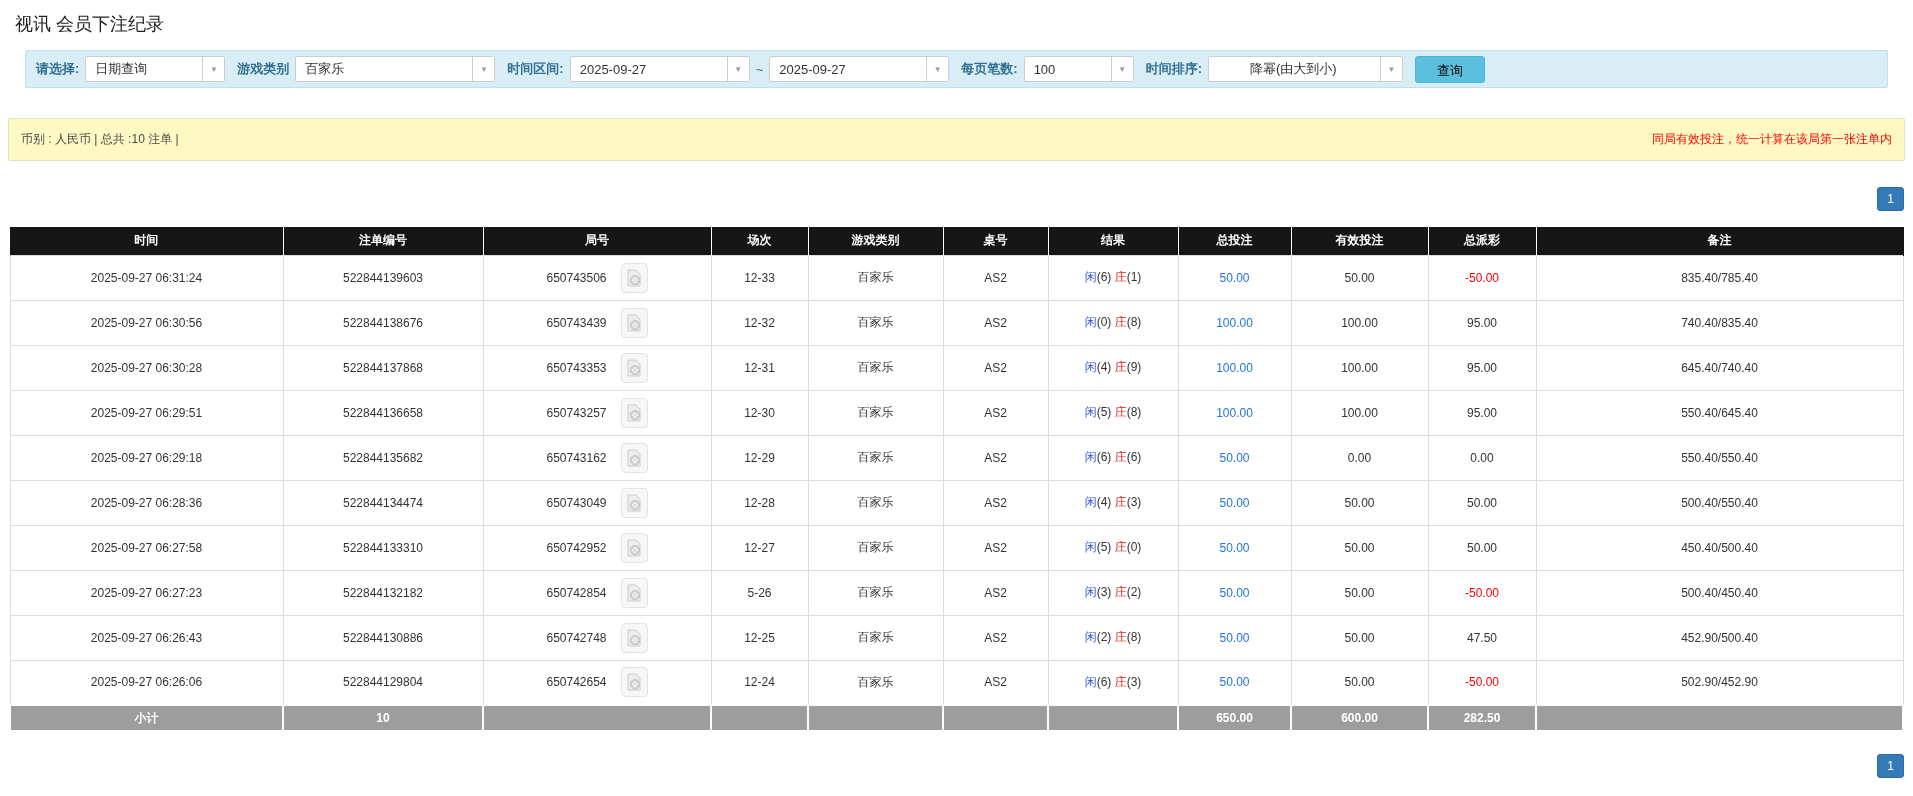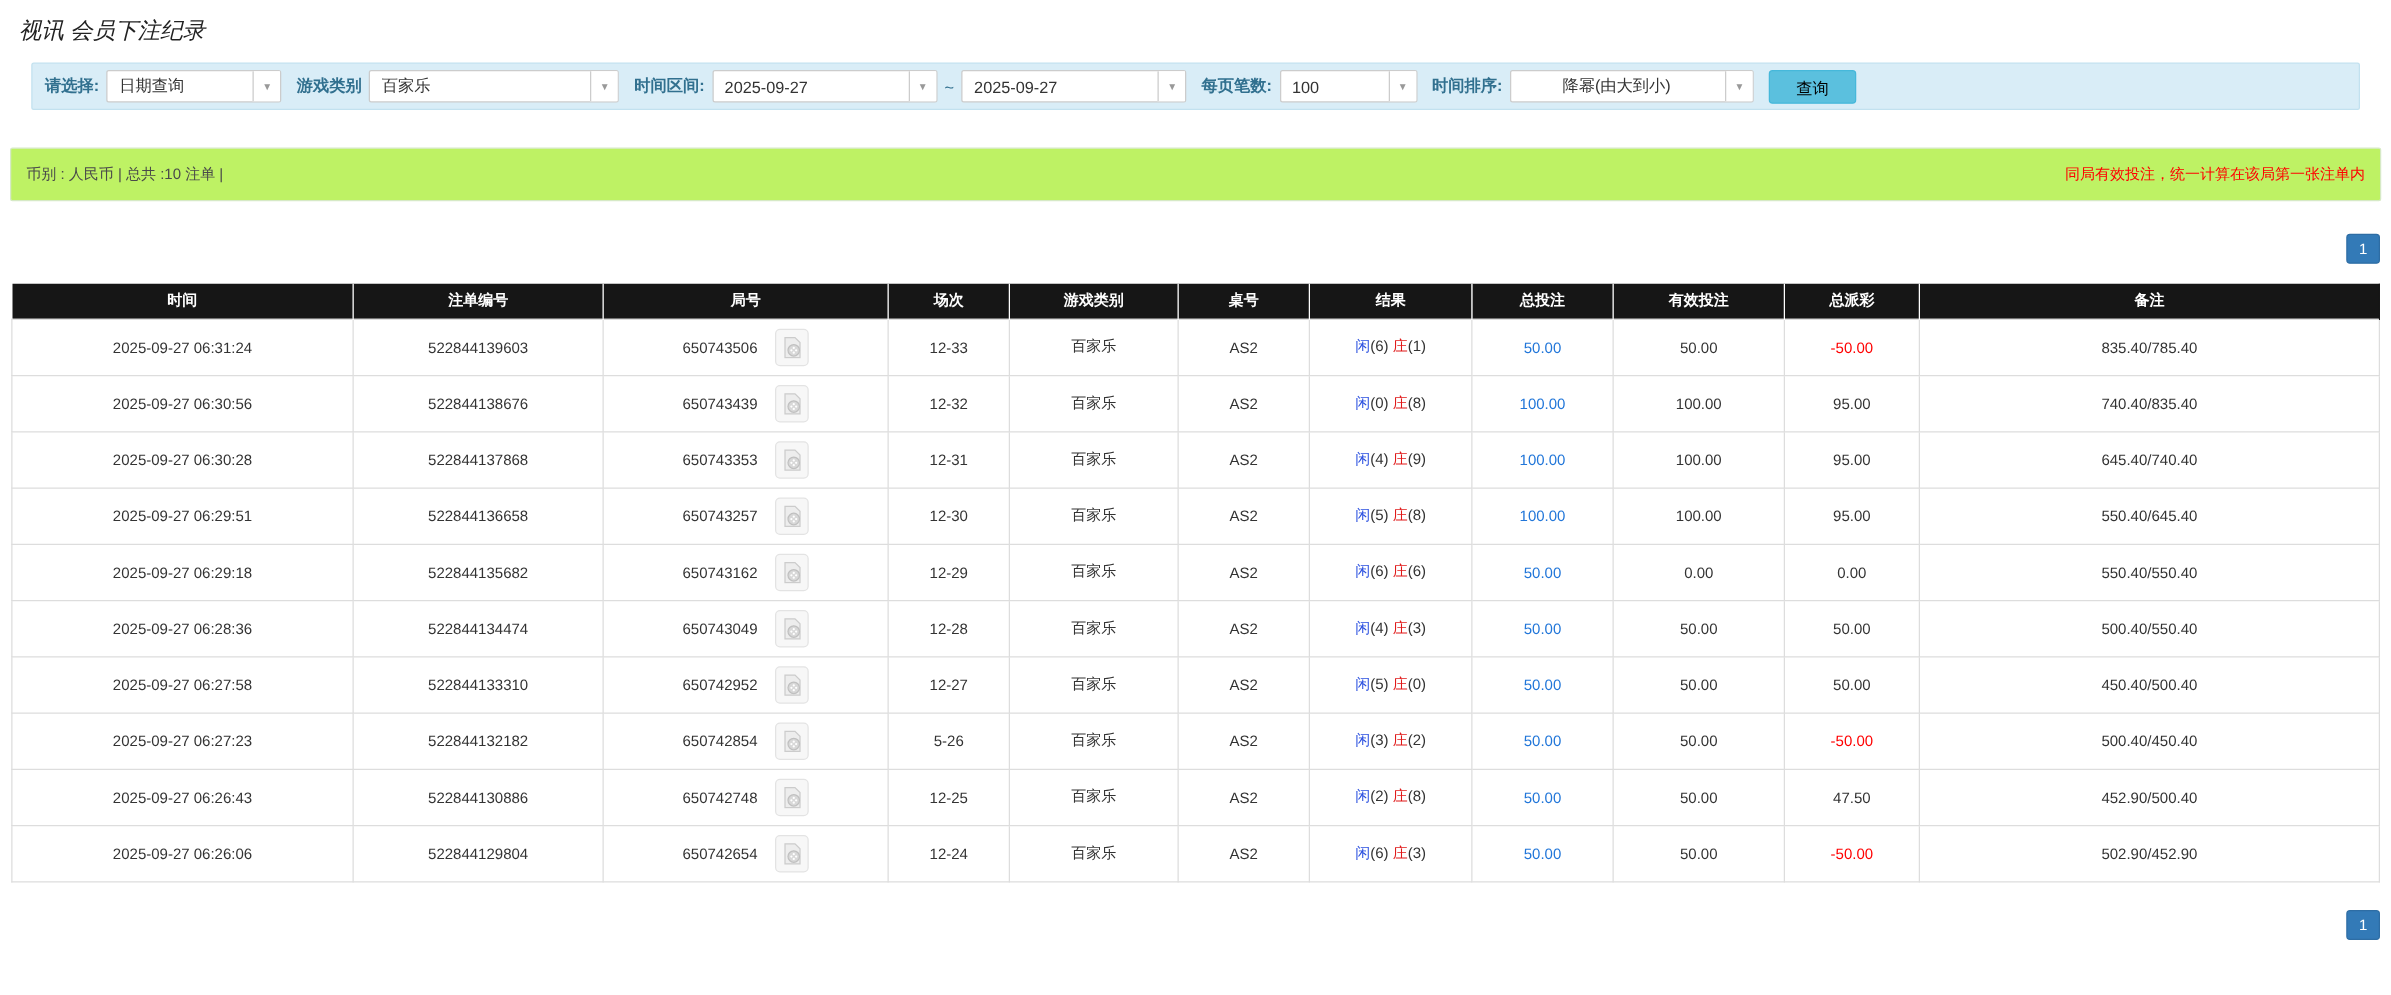--- a/index.html
+++ b/index.html
@@ -1,39 +1,39 @@
 <!DOCTYPE html>
 <html><head>
 <meta charset="utf-8">
 <style>
   * { box-sizing: border-box; margin: 0; padding: 0; }
   html, body { width: 1913px; height: 796px; overflow: hidden; background: #fff;
     font-family: "Liberation Sans", "DejaVu Sans", sans-serif; }
   body { padding: 6px 5px; }
 
-  .page-title { font-size: 18px; font-weight: normal; color: #222; margin: 6px 10px 14px 10px; font-style: italic; }
+  .page-title { font-size: 18px; font-weight: normal; color: #222; margin: 6px 10px 14px 10px; }
 
   
   .filter-bar { margin: 0 20px 30px 20px; background: #d9edf7; border: 1px solid #c2e1ef;
     border-radius: 2px; padding: 5px 8px; display: flex; align-items: center; height: 38px; }
   .filter-label { color: #31708f; font-weight: bold; font-size: 13px; margin: 0 6px 0 12px; white-space: nowrap; }
   .filter-label.first { margin-left: 2px; }
   .combo { display: inline-flex; align-items: stretch; background: #fff; border: 1px solid #ccc;
     height: 26px; border-radius: 2px; }
   .combo-text { padding: 0 9px; display: flex; align-items: center; font-size: 13px; color: #333; flex: 1; white-space: nowrap; }
   .combo-arrow { width: 22px; border-left: 1px solid #ccc; display: flex; align-items: center;
     justify-content: center; color: #999; font-size: 8px; background: #fff; cursor: pointer; }
   .w-qtype { width: 140px; gap: 29px; } .w-game { width: 200px; } .w-date { width: 180px; }
   .w-size  { width: 110px; } .w-sort { width: 195px; padding-left: 32px; }
   .tilde { color: #31708f; margin: 0 6px; font-size: 13px; }
   .search-btn { margin-left: 12px; background: #5bc0de; color: #000000; border: 1px solid #46b8da;
     border-radius: 3px; font-size: 13px; padding: 5px 21px; height: 27px; cursor: pointer; }
 
   
-  .summary-bar { margin: 0 3px 26px 3px; background: #bef264; border: 1px solid #d6e9c6;
+  .summary-bar { margin: 0 3px 26px 3px; background: #fef9c3; border: 1px solid #d6e9c6;
     border-radius: 2px; padding: 0 12px; height: 43px; display: flex; align-items: center;
     justify-content: space-between; font-size: 12px; color: #4a4a4a; }
   .summary-note { color: #ff0000; }
 
   
   .pager { display: flex; justify-content: flex-end; margin: 0 4px 16px 4px; }
   .pager-bottom { margin-top: 22px; margin-bottom: 0; }
   .page-btn { background: #337ab7; border: 1px solid #2e6da4; color: #fff; min-width: 27px; height: 24px;
     border-radius: 3px; font-size: 12px; display: flex; align-items: center; justify-content: center;
     cursor: pointer; text-decoration: none; }
@@ -464,18 +464,31 @@
     </td>
     <td>
       <a class="bet-link">50.00</a>
     </td>
     <td>50.00</td>
     <td class="payout neg">-50.00</td>
     <td>502.90/452.90</td>
   </tr>
 </tbody>
   <tfoot>
+    <tr>
+      <td>小计</td>
+      <td>10</td>
+      <td></td>
+        <td></td>
+      <td></td>
+        <td></td>
+      <td></td>
+      <td>650.00</td>
+      <td>600.00</td>
+      <td>282.50</td>
+      <td></td>
+    </tr>
   </tfoot>
 </table>
 
 <div class="pager pager-bottom">
   <a class="page-btn">1</a>
 </div>
 
 </body></html>

